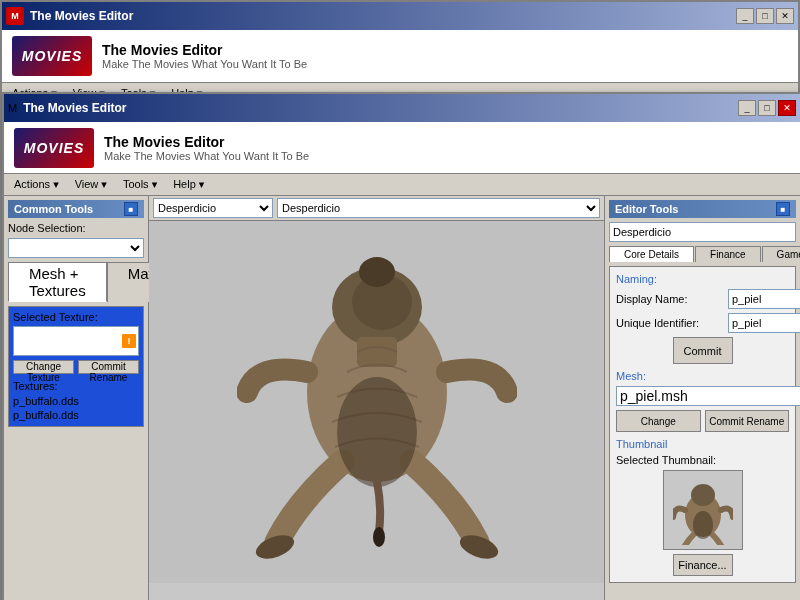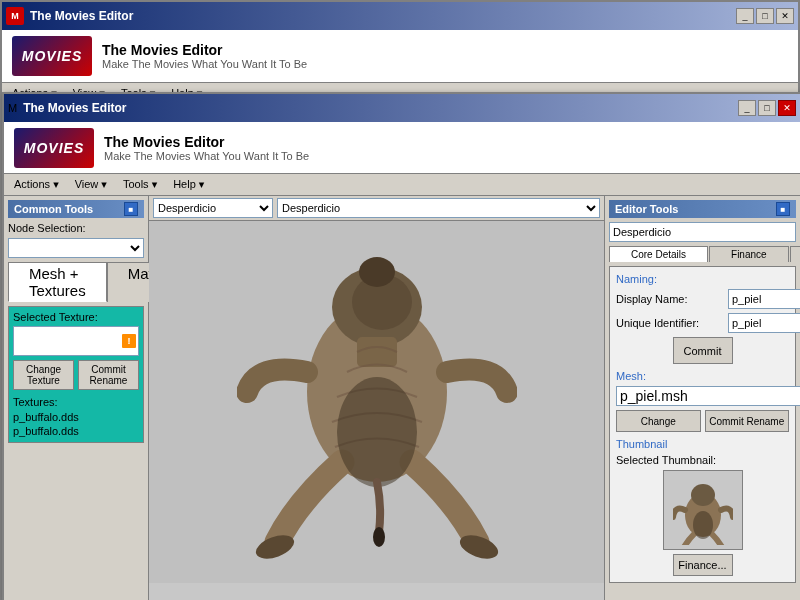--- a/index.html
+++ b/index.html
@@ -42,38 +42,38 @@
     .panel-header-icon { width: 14px; height: 14px; background: #316ac5; border: 1px solid #1a4a95; display: flex; align-items: center; justify-content: center; font-size: 8px; color: #fff; }
     .node-selection-row { display: flex; align-items: center; gap: 4px; margin-bottom: 4px; font-size: 11px; }
     .node-select { width: 100%; height: 20px; border: 1px solid #7f9db9; background: #fff; font-size: 11px; }
     .tabs-bar { display: flex; margin-bottom: 4px; }
     .tab { padding: 2px 20px; font-size: 15px; border: 1px solid #808080; background: #d4d0c8; cursor: pointer; border-bottom: none; }
     .tab.active { background: #fff; border-bottom: 1px solid #fff; z-index: 1; }
     .selected-texture-label { font-size: 11px; margin-bottom: 3px; font-weight: normal; }
     .texture-preview { width: 100%; height: 30px; background: #fff; border: 1px solid #7f9db9; margin-bottom: 4px; display: flex; align-items: center; justify-content: flex-end; padding-right: 2px; }
     .warning-icon { width: 14px; height: 14px; background: #ff8c00; color: #fff; font-size: 9px; font-weight: bold; display: flex; align-items: center; justify-content: center; border-radius: 1px; }
     .btn-row { display: flex; gap: 4px; margin-bottom: 6px; }
-    .small-btn { flex: 1; height: 30px; background: #d4d0c8; border: 1px solid #808080; font-size: 10px; cursor: pointer; }
+    .small-btn { flex: 1; height: 14px; background: #d4d0c8; border: 1px solid #808080; font-size: 10px; cursor: pointer; }
     .textures-label { font-size: 11px; margin-bottom: 2px; }
     .texture-list { font-size: 11px; color: #000; }
     .texture-list div { padding: 1px 0; }
 
     
     .viewport { flex: 1; background: #c8c8c8; position: relative; overflow: hidden; border-right: 1px solid #808080; }
     .viewport-toolbar { background: #d4d0c8; border-bottom: 1px solid #808080; padding: 2px 4px; display: flex; align-items: center; gap: 4px; }
     .viewport-select { height: 20px; border: 1px solid #7f9db9; background: #fff; font-size: 11px; width: 120px; }
     .viewport-select2 { height: 20px; border: 1px solid #7f9db9; background: #fff; font-size: 11px; flex: 1; }
     .viewport-canvas { width: 100%; height: 362px; background: #c0c0c0; display: flex; align-items: center; justify-content: center; overflow: hidden; }
 
     
     .right-panel { width: 195px; background: #d4d0c8; padding: 4px; flex-shrink: 0; }
     .right-panel-header { background: linear-gradient(to right, #4a6fa5, #6a8fc5); color: #fff; font-size: 11px; font-weight: bold; padding: 2px 6px; margin-bottom: 4px; display: flex; align-items: center; justify-content: space-between; }
     .editor-name-input { width: 100%; height: 20px; border: 1px solid #7f9db9; background: #fff; font-size: 11px; margin-bottom: 4px; padding: 0 3px; }
     .right-tabs { display: flex; margin-bottom: 4px; gap: 1px; }
-    .right-tab { padding: 2px 21px; font-size: 10px; border: 1px solid #808080; background: #d4d0c8; cursor: pointer; border-bottom: none; white-space: nowrap; }
+    .right-tab { padding: 2px 14px; font-size: 10px; border: 1px solid #808080; background: #d4d0c8; cursor: pointer; border-bottom: none; white-space: nowrap; }
     .right-tab.active { background: #fff; }
     .section-label { color: #316ac5; font-size: 11px; margin-bottom: 4px; }
     .field-row { display: flex; align-items: center; margin-bottom: 4px; }
     .field-label { font-size: 11px; width: 112px; flex-shrink: 0; }
     .field-input { flex: 1; height: 20px; border: 1px solid #7f9db9; background: #fff; font-size: 11px; padding: 0 3px; }
     .commit-btn { display: block; height: 27px; width: 60px; background: #d4d0c8; border: 1px solid #808080; font-size: 11px; cursor: pointer; margin: 2px auto 6px; }
     .mesh-input-row { display: flex; align-items: center; margin-bottom: 4px; gap: 2px; }
     .mesh-input { flex: 1; height: 20px; border: 1px solid #7f9db9; background: #fff; font-size: 14px; padding: 0 3px; }
     .warn-icon { width: 18px; height: 18px; background: #ff8c00; color: #fff; font-size: 11px; font-weight: bold; display: flex; align-items: center; justify-content: center; flex-shrink: 0; }
     .mesh-btns { display: flex; gap: 4px; margin-bottom: 6px; }
@@ -154,21 +154,21 @@
         </div>
         <div class="node-selection-row">
           <span>Node Selection:</span>
         </div>
         <select class="node-select"></select>
         <div style="margin-top:4px;">
           <div class="tabs-bar">
             <div class="tab active">Mesh + Textures</div>
             <div class="tab">Materials</div>
           </div>
-          <div style="border:1px solid #808080; background:#14b8a6; padding:4px;">
+          <div style="border:1px solid #808080; background:#1d4ed8; padding:4px;">
             <div class="selected-texture-label">Selected Texture:</div>
             <div class="texture-preview">
               <div class="warning-icon">!</div>
             </div>
             <div class="btn-row">
               <button class="small-btn">Change Texture</button>
               <button class="small-btn">Commit Rename</button>
             </div>
             <div class="textures-label">Textures:</div>
             <div class="texture-list">

